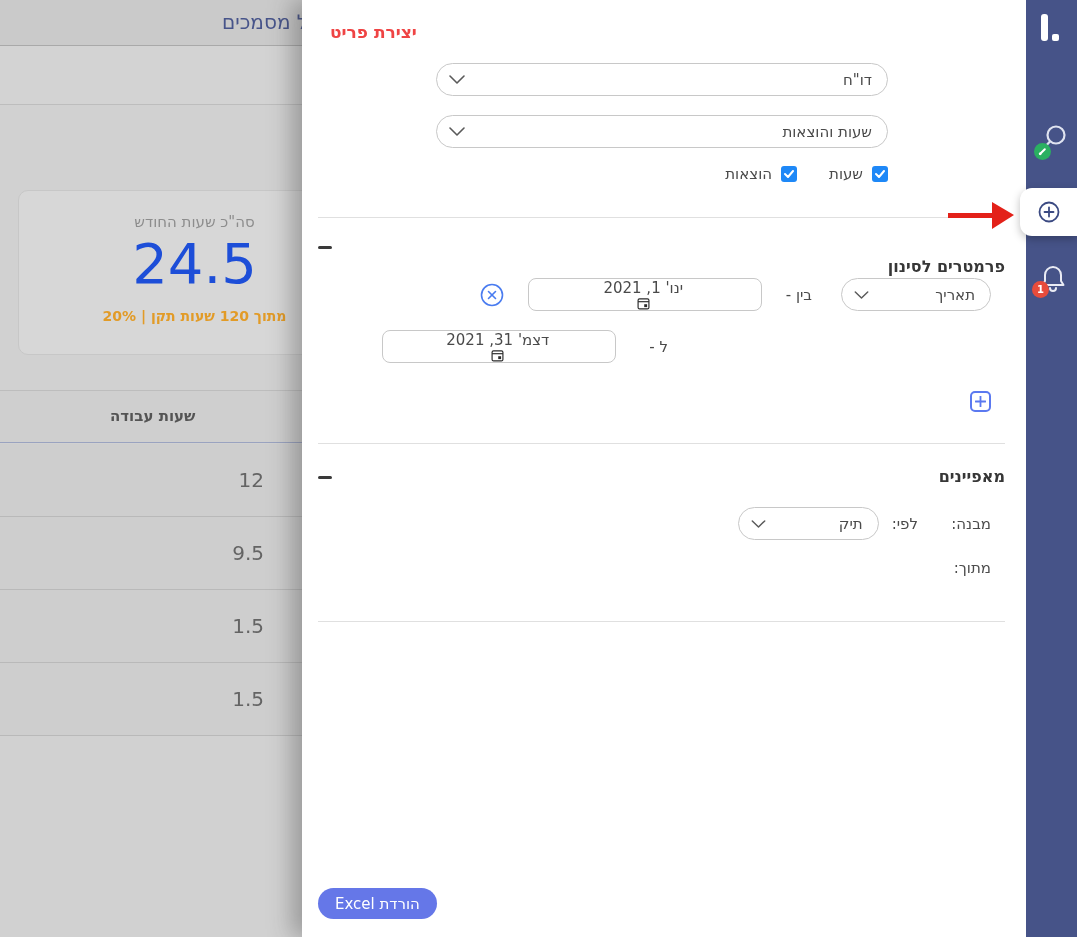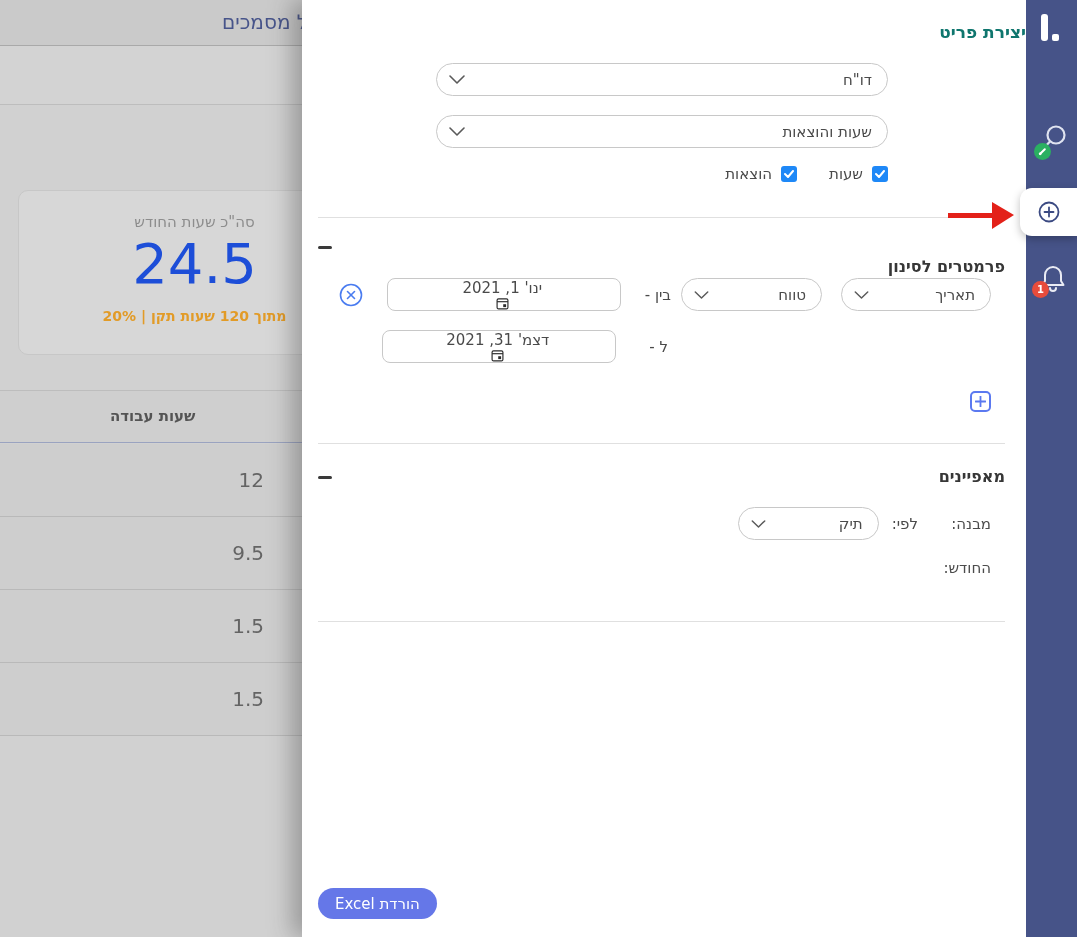--- a/index.html
+++ b/index.html
@@ -17,21 +17,21 @@
   .bg-card-value{margin-top:0;font-size:56px;color:#1d4ed8;}
   .bg-card-sub{margin-top:12px;font-size:14px;font-weight:bold;color:#e29b27;direction:rtl;}
   .bg-thead{position:absolute;left:0;top:390px;width:100%;height:53px;background:#cfcfcf;border-top:1px solid #bdbdbd;border-bottom:1px solid #9aa3c0;box-sizing:border-box;}
   .bg-thead-label{position:absolute;left:110px;top:16px;font-size:15px;font-weight:700;color:#545454;}
   .bg-rows{position:absolute;left:0;top:444px;width:100%;}
   .bg-row{position:relative;height:72px;background:#cecece;border-bottom:1px solid #b9b9b9;}
   .bg-row-value{position:absolute;left:220px;top:50%;transform:translateY(-50%);width:44px;text-align:right;font-size:20px;color:#646464;}
 
   
   #modal{position:absolute;left:302px;top:0;width:724px;height:937px;background:#ffffff;box-shadow:-10px 0 22px rgba(50,50,50,.35);direction:rtl;z-index:10;}
-  .m-title{position:absolute;top:22px;left:0;width:100%;text-align:right;font-size:17px;font-weight:bold;color:#0f766e;}
+  .m-title{position:absolute;top:22px;left:0;width:100%;text-align:left;font-size:17px;font-weight:bold;color:#ef4444;padding-left:28px;}
 
   .dd{display:flex;align-items:center;justify-content:space-between;height:33px;border:1px solid #c8c8c8;border-radius:17px;background:#fff;box-sizing:border-box;padding:0 15px 0 12px;font-size:15px;color:#4a4a4a;cursor:pointer;}
   .dd-main{position:absolute;right:138px;width:452px;}
   .dd1{top:63px;} .dd2{top:115px;}
   .chev{flex:0 0 auto;}
 
   .cb-row{position:absolute;top:165px;right:138px;display:flex;align-items:center;gap:9px;direction:rtl;}
   .cb-box{width:16px;height:16px;border-radius:3px;background:#1e88f7;display:flex;align-items:center;justify-content:center;cursor:pointer;}
   .cb-label{font-size:15px;color:#4a4a4a;}
   .cb-gap{width:14px;}
@@ -157,26 +157,20 @@
     <div class="minus-ic minus1"></div>
 
     <div class="frow frow1">
       <div class="dd dd-sm w150">
         <span>תאריך</span>
         <svg class="chev" width="15" height="8" viewBox="0 0 16 9">
             <polyline points="1,1 8,8 15,1" fill="none" stroke="#5a5a5a" stroke-width="1.6" stroke-linecap="round" stroke-linejoin="round"></polyline>
           </svg>
       </div>
       <span class="gap19"></span>
-      <div class="dd dd-sm w141">
-        <span>טווח</span>
-        <svg class="chev" width="15" height="8" viewBox="0 0 16 9">
-            <polyline points="1,1 8,8 15,1" fill="none" stroke="#5a5a5a" stroke-width="1.6" stroke-linecap="round" stroke-linejoin="round"></polyline>
-          </svg>
-      </div>
       <span class="gap10"></span>
       <span class="inline-label">בין -</span>
       <span class="gap24"></span>
       <div class="date-field">
         <span class="date-text">ינו' 1, 2021</span>
         <svg width="17" height="18" viewBox="0 0 17 18">
             <rect x="1" y="2.5" width="15" height="14" rx="2" fill="none" stroke="#2a2a2a" stroke-width="1.6"></rect>
             <line x1="1" y1="6.5" x2="16" y2="6.5" stroke="#2a2a2a" stroke-width="1.6"></line>
             <rect x="9.5" y="10" width="4" height="4" fill="#2a2a2a"></rect>
           </svg>
@@ -222,21 +216,21 @@
       <span class="gap13"></span>
       <div class="dd dd-sm w141">
         <span>תיק</span>
         <svg class="chev" width="15" height="8" viewBox="0 0 16 9">
             <polyline points="1,1 8,8 15,1" fill="none" stroke="#5a5a5a" stroke-width="1.6" stroke-linecap="round" stroke-linejoin="round"></polyline>
           </svg>
       </div>
     </div>
 
     <div class="crow crow2">
-      <span class="attr-label">החודש:</span>
+      <span class="attr-label">מתוך:</span>
       <span class="gap13"></span>
     </div>
 
     <div class="m-divider divider3"></div>
 
     <button class="excel-btn">הורדת Excel</button>
   </div>
 
   <div id="sidebar">
     <div class="logo">

